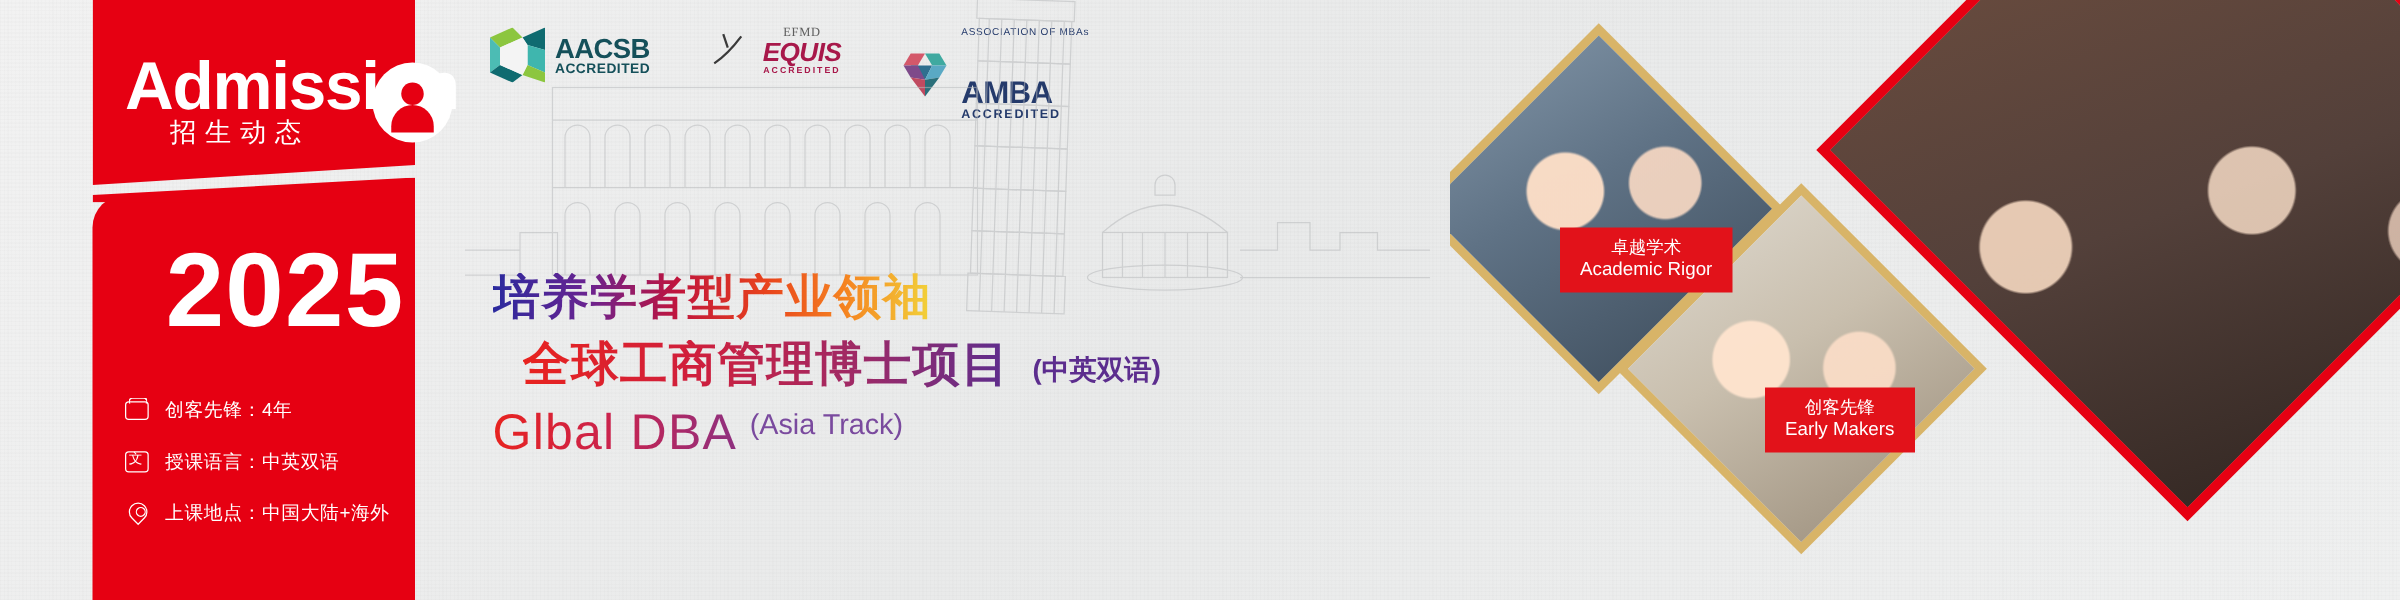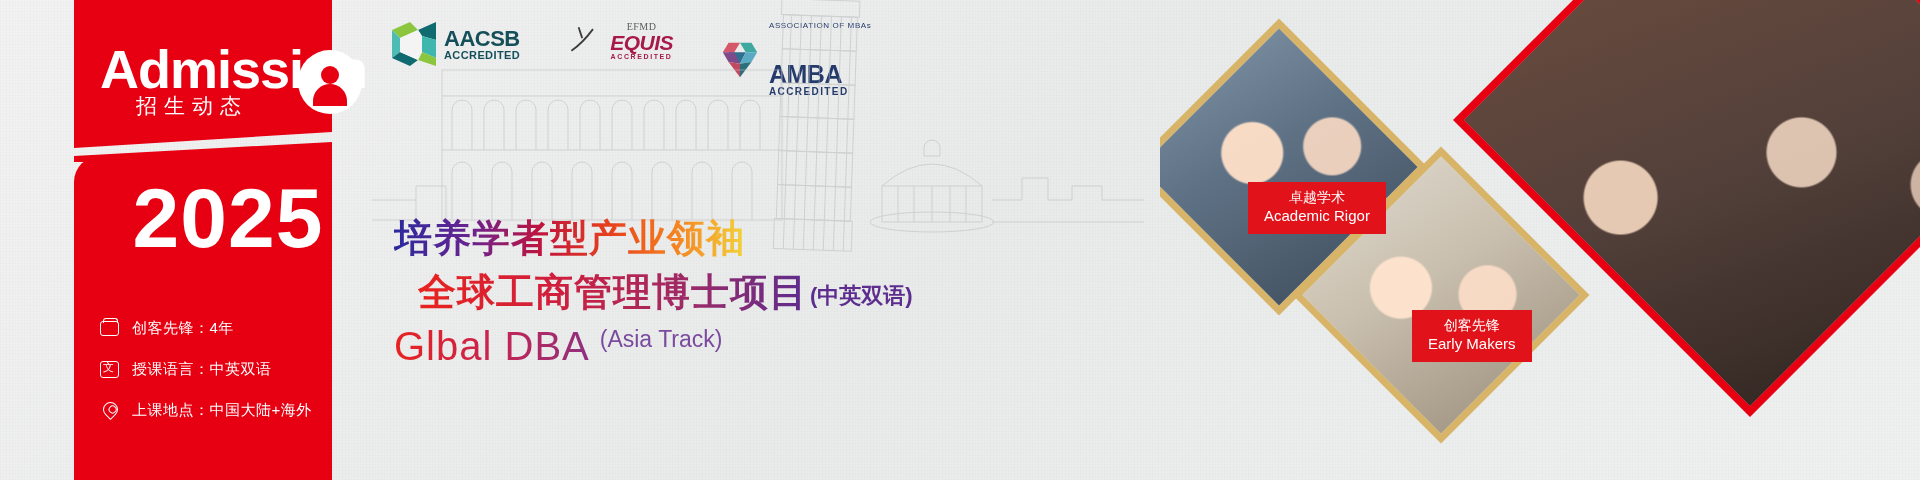--- a/index.html
+++ b/index.html
@@ -58,21 +58,21 @@
   .adm-badge::after{
     content:""; position:absolute; left:50%; top:16px; transform:translateX(-50%);
     width:18px; height:18px; border-radius:50%; background:#e60012;
   }
   .adm-badge::before{
     content:""; position:absolute; left:50%; bottom:8px; transform:translateX(-50%);
     width:34px; height:22px; border-radius:17px 17px 0 0; background:#e60012;
   }
 
   .year {
-    position:absolute; left:0; width:308px; top:176px; text-align:center;
+    position:absolute; left:0; width:308px; top:190px; text-align:center;
     font-size:84px; font-weight:700; color:#fff; letter-spacing:1px; line-height:1;
     z-index:3;
   }
   .info-list { position:absolute; left:26px; top:318px; z-index:3; }
   .info-row { display:flex; align-items:center; margin-bottom:21px; }
   .info-ico { width:22px; height:20px; margin-right:10px; position:relative; flex:0 0 22px; }
   .info-txt { color:#fff; font-size:15px; white-space:nowrap; letter-spacing:.5px; }
 
   
   .ico-cal { border:1.6px solid #fff; border-radius:3px; width:19px; height:15px; margin-top:3px; }
@@ -117,21 +117,21 @@
     text-align:center;
   }
   .h-2-wrap { margin-top:12px; display:flex; align-items:flex-end; }
   .h-2 {
     font-size:38px; font-weight:700; letter-spacing:1px; line-height:1.1;
     background:linear-gradient(90deg,#e8231f 0%, #d01f3c 35%, #9c2a68 70%, #5c2d8e 100%);
     -webkit-background-clip:text; background-clip:text; color:transparent;
     display:inline-block;
     margin-left:24px;
   }
-  .h-2-sub { font-size:22px; font-weight:700; color:#5c2d8e; margin-left:2px; padding-bottom:3px; }
+  .h-2-sub { font-size:22px; font-weight:700; color:#5c2d8e; margin-left:18px; padding-bottom:3px; }
   .h-3-wrap { margin-top:12px; display:flex; align-items:flex-start; }
   .h-3 {
     font-size:40px; font-weight:400; letter-spacing:1px; line-height:1;
     background:linear-gradient(90deg,#e8231f 0%, #c9234f 50%, #8e3080 100%);
     -webkit-background-clip:text; background-clip:text; color:transparent;
     display:inline-block;
   }
   .h-3-sub { font-size:23px; color:#7a4a9e; margin-left:10px; padding-bottom:3px; }
 
   

